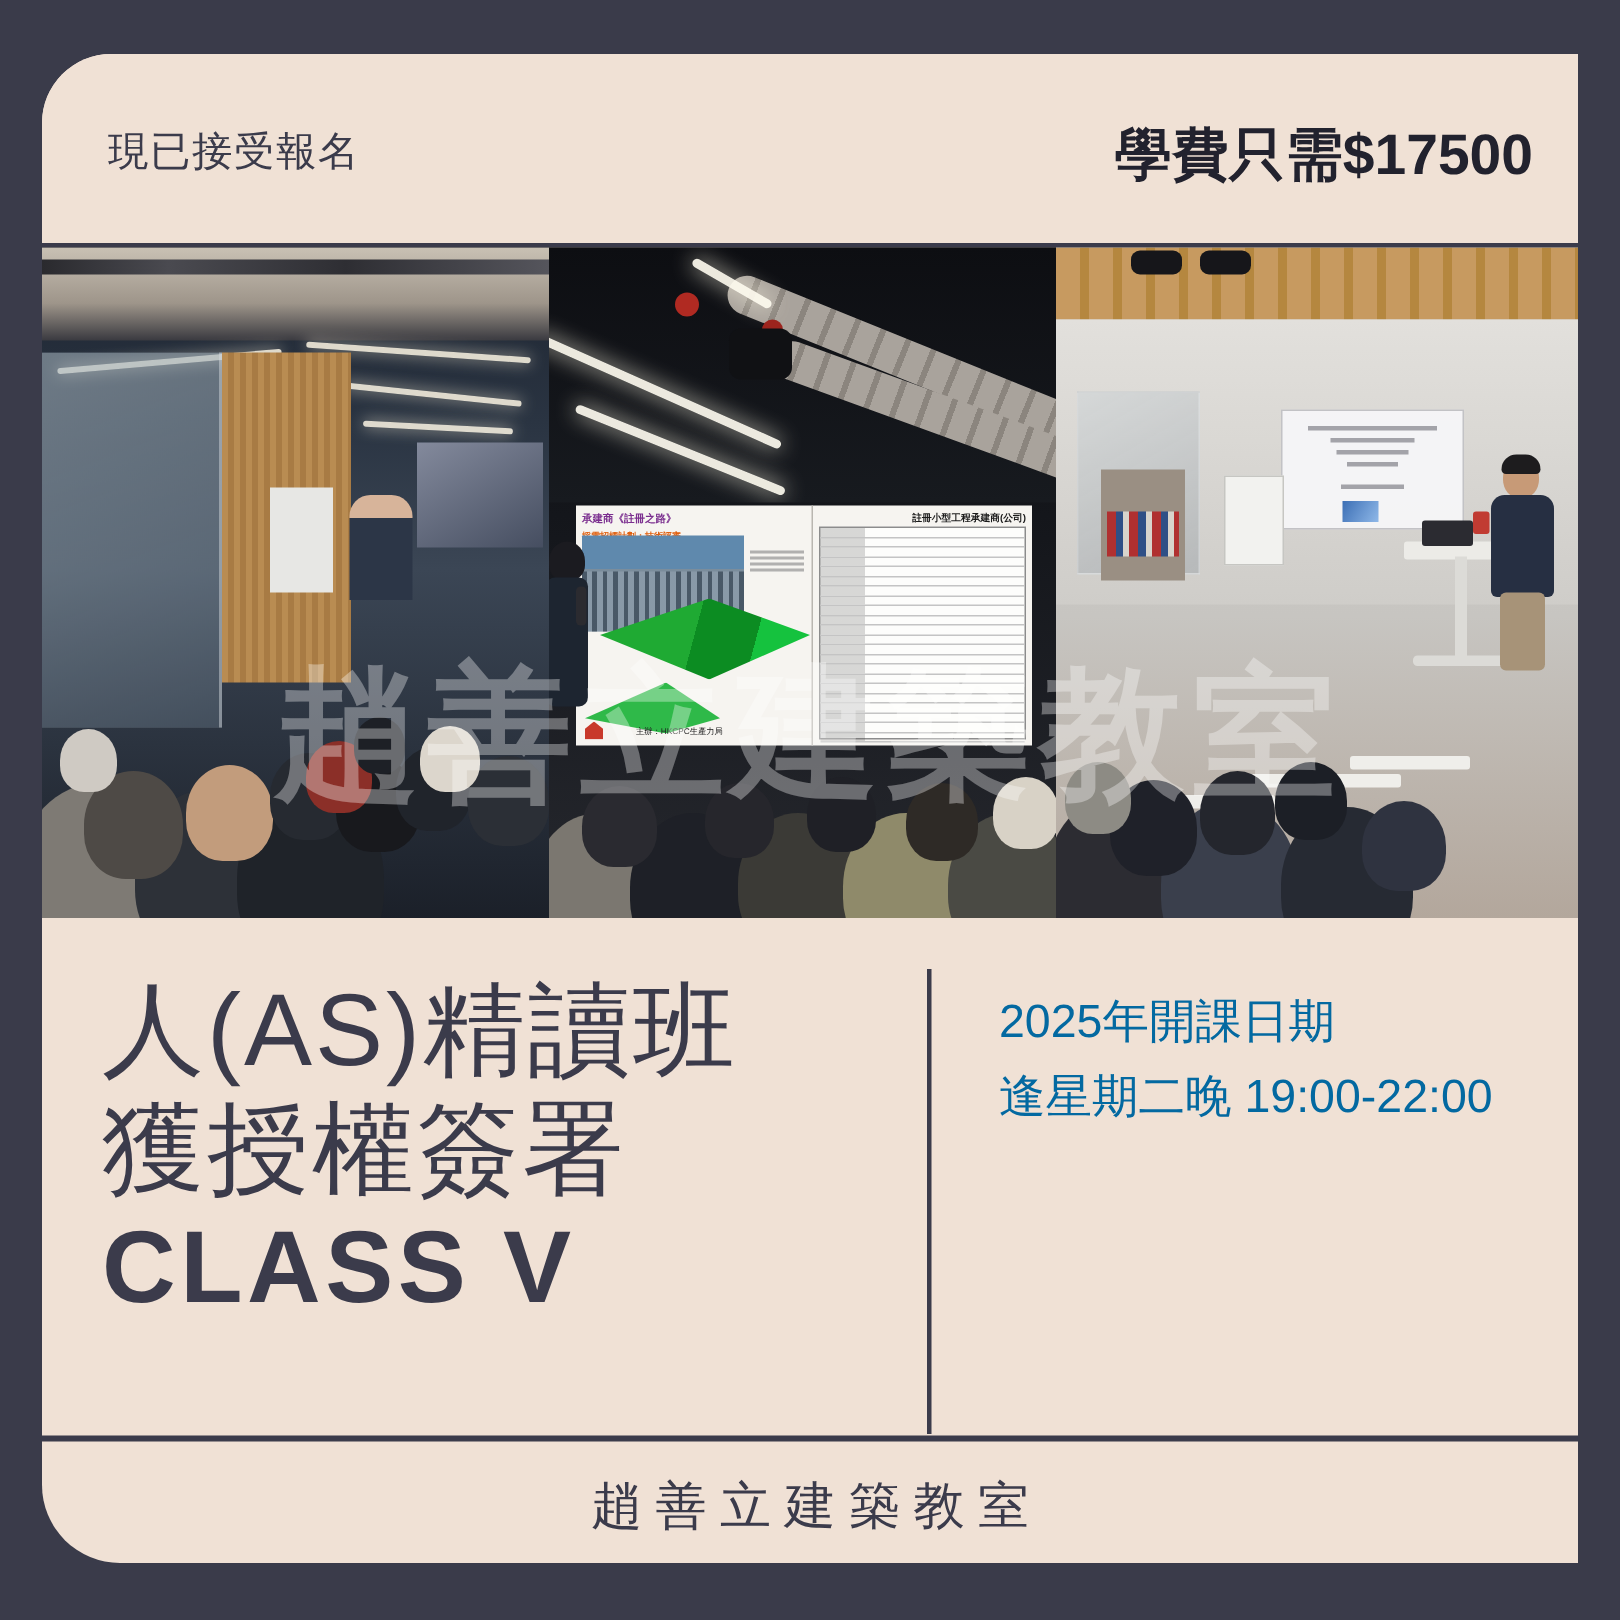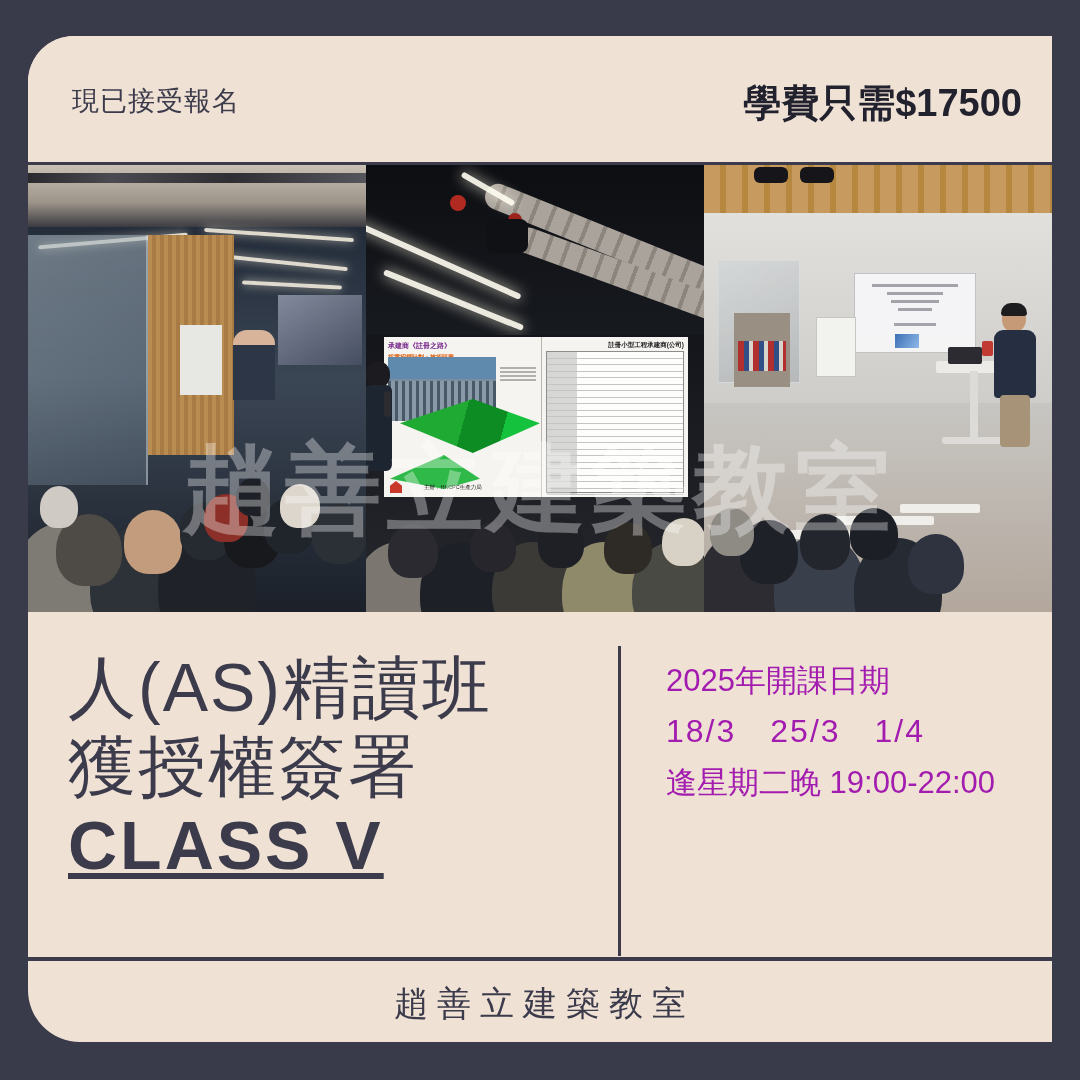--- a/index.html
+++ b/index.html
@@ -336,40 +336,39 @@
   .title-line {
     font-size: 68px;
     line-height: 1.16;
     color: #3b3b4b;
     letter-spacing: 2px;
     white-space: nowrap;
   }
   .title-line.strong {
     font-weight: bold;
     letter-spacing: 3px;
-    text-decoration: underline;
   }
   .divider {
     position: absolute;
     left: 590px;
     top: 34px;
     width: 3px;
     height: 310px;
     background: #3b3b4b;
   }
   .info-col {
     position: absolute;
     left: 638px;
     top: 44px;
     width: 380px;
   }
   .info-line {
     font-size: 31px;
     line-height: 1.62;
-    color: #a21caf;
+    color: #0369a1;
     white-space: nowrap;
   }
   .info-line.dates {
     letter-spacing: 2px;
     font-size: 32px;
   }
 
   
   .footer-rule {
     position: absolute;
@@ -567,21 +566,20 @@
     <div class="title-col">
       <div class="title-line">人(AS)精讀班</div>
       <div class="title-line">獲授權簽署</div>
       <div class="title-line strong">CLASS V</div>
     </div>
 
     <div class="divider"></div>
 
     <div class="info-col">
       <div class="info-line">2025年開課日期</div>
-      <div class="info-line dates">18/3　25/3　1/4</div>
       <div class="info-line">逢星期二晚 19:00-22:00</div>
     </div>
   </div>
 
   <div class="footer-rule"></div>
   <div class="footer">趙善立建築教室</div>
 
 </div>
 
 </body></html>

